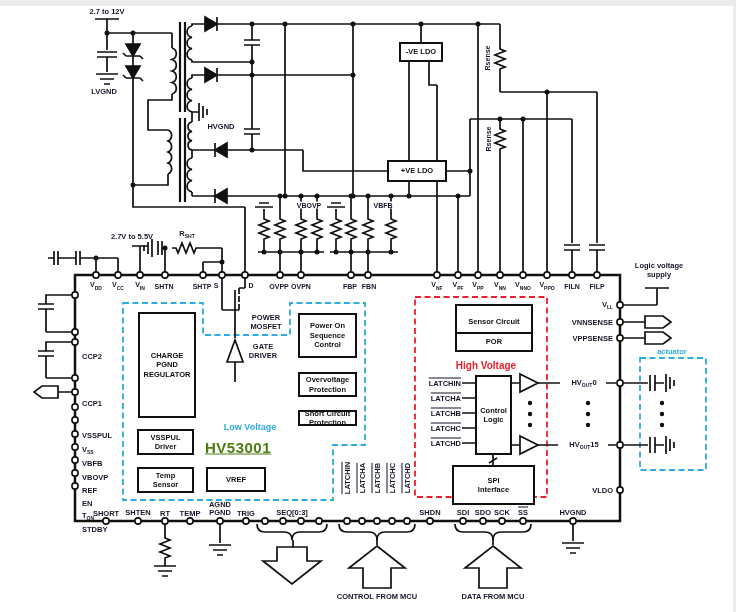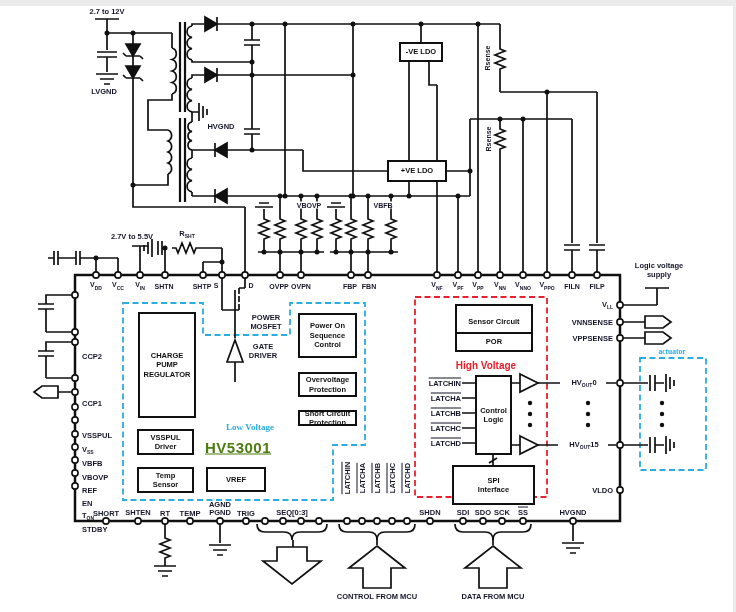--- a/index.html
+++ b/index.html
@@ -11,21 +11,21 @@
        font-weight:bold;font-size:7.5px;line-height:1.25;color:#101010;white-space:pre-line;}
   .lb{position:absolute;z-index:4;transform:translate(-50%,-50%);font-weight:bold;font-size:7.5px;
       color:#15152a;white-space:nowrap;text-align:center;}
   .lb.l{transform:translate(0,-50%);margin-top:43px;}
   .lb.r{transform:translate(-100%,-50%);}
   .lb.rot{transform:translate(-50%,-50%) rotate(-90deg);}
   .lb.bg{background:#fff;padding:0 1px;}
   .lb.multi{white-space:pre-line;}
   .lb.s7{font-size:7px;}
   .ovl{text-decoration:overline;}
-  .blue{color:#2BACE2;font-family:Liberation Serif, serif;}
+  .blue{color:#2BACE2;}
   .red{color:#E9202C;}
   .big{font-size:15px;letter-spacing:.5px;color:#4d7c0f;text-decoration:underline;}
 </style>
 </head>
 <body>
 
 <div class="stage">
 
 <svg width="736" height="612" viewBox="0 0 736 612">
   <defs>
@@ -339,21 +339,21 @@
       <circle cx="662" cy="403" r="2.2"></circle>
           <circle cx="662" cy="414" r="2.2"></circle>
           <circle cx="662" cy="425" r="2.2"></circle>
     </g>
   </g>
 </svg>
 
 <div class="blk" style="left:399px;top:42px;width:44px;height:20px">-VE LDO</div>
 <div class="blk" style="left:387px;top:160px;width:60px;height:22px">+VE LDO</div>
 <div class="blk" style="left:138px;top:312px;width:58px;height:106px">CHARGE
-PUMP
+PGND
 REGULATOR</div>
 <div class="blk" style="left:137px;top:429px;width:57px;height:26px">VSSPUL
 Driver</div>
 <div class="blk" style="left:137px;top:467px;width:57px;height:26px">Temp
 Sensor</div>
 <div class="blk" style="left:206px;top:467px;width:60px;height:25px">VREF</div>
 <div class="blk" style="left:298px;top:313px;width:59px;height:45px">Power On
 Sequence
 Control</div>
 <div class="blk" style="left:298px;top:372px;width:59px;height:25px">Overvoltage

